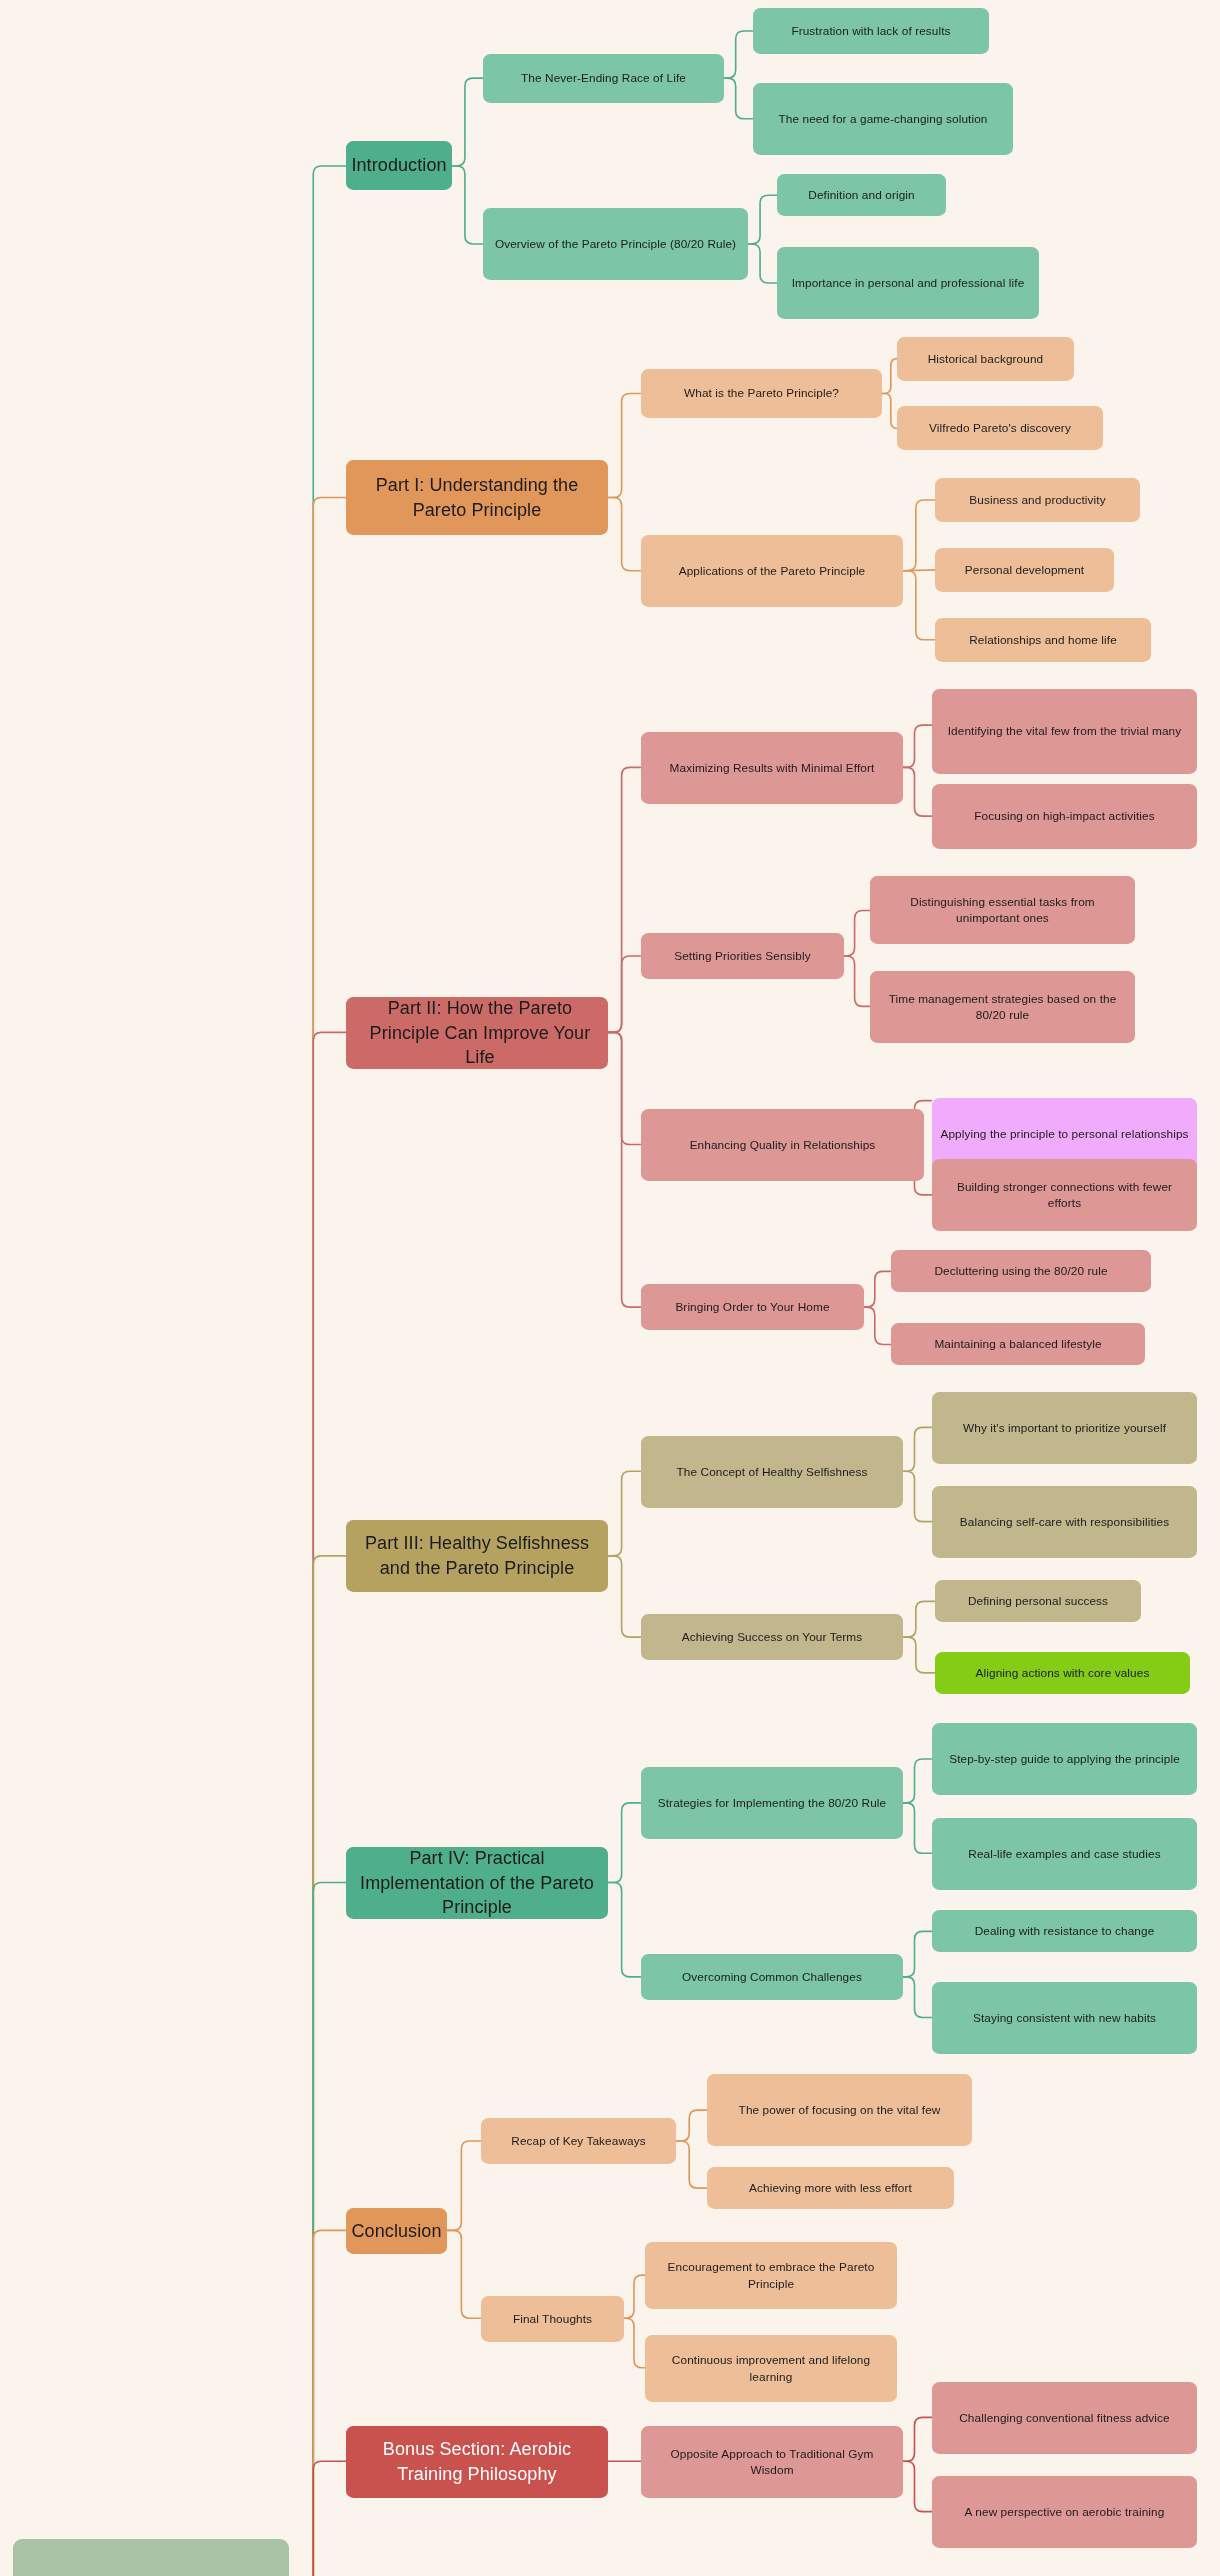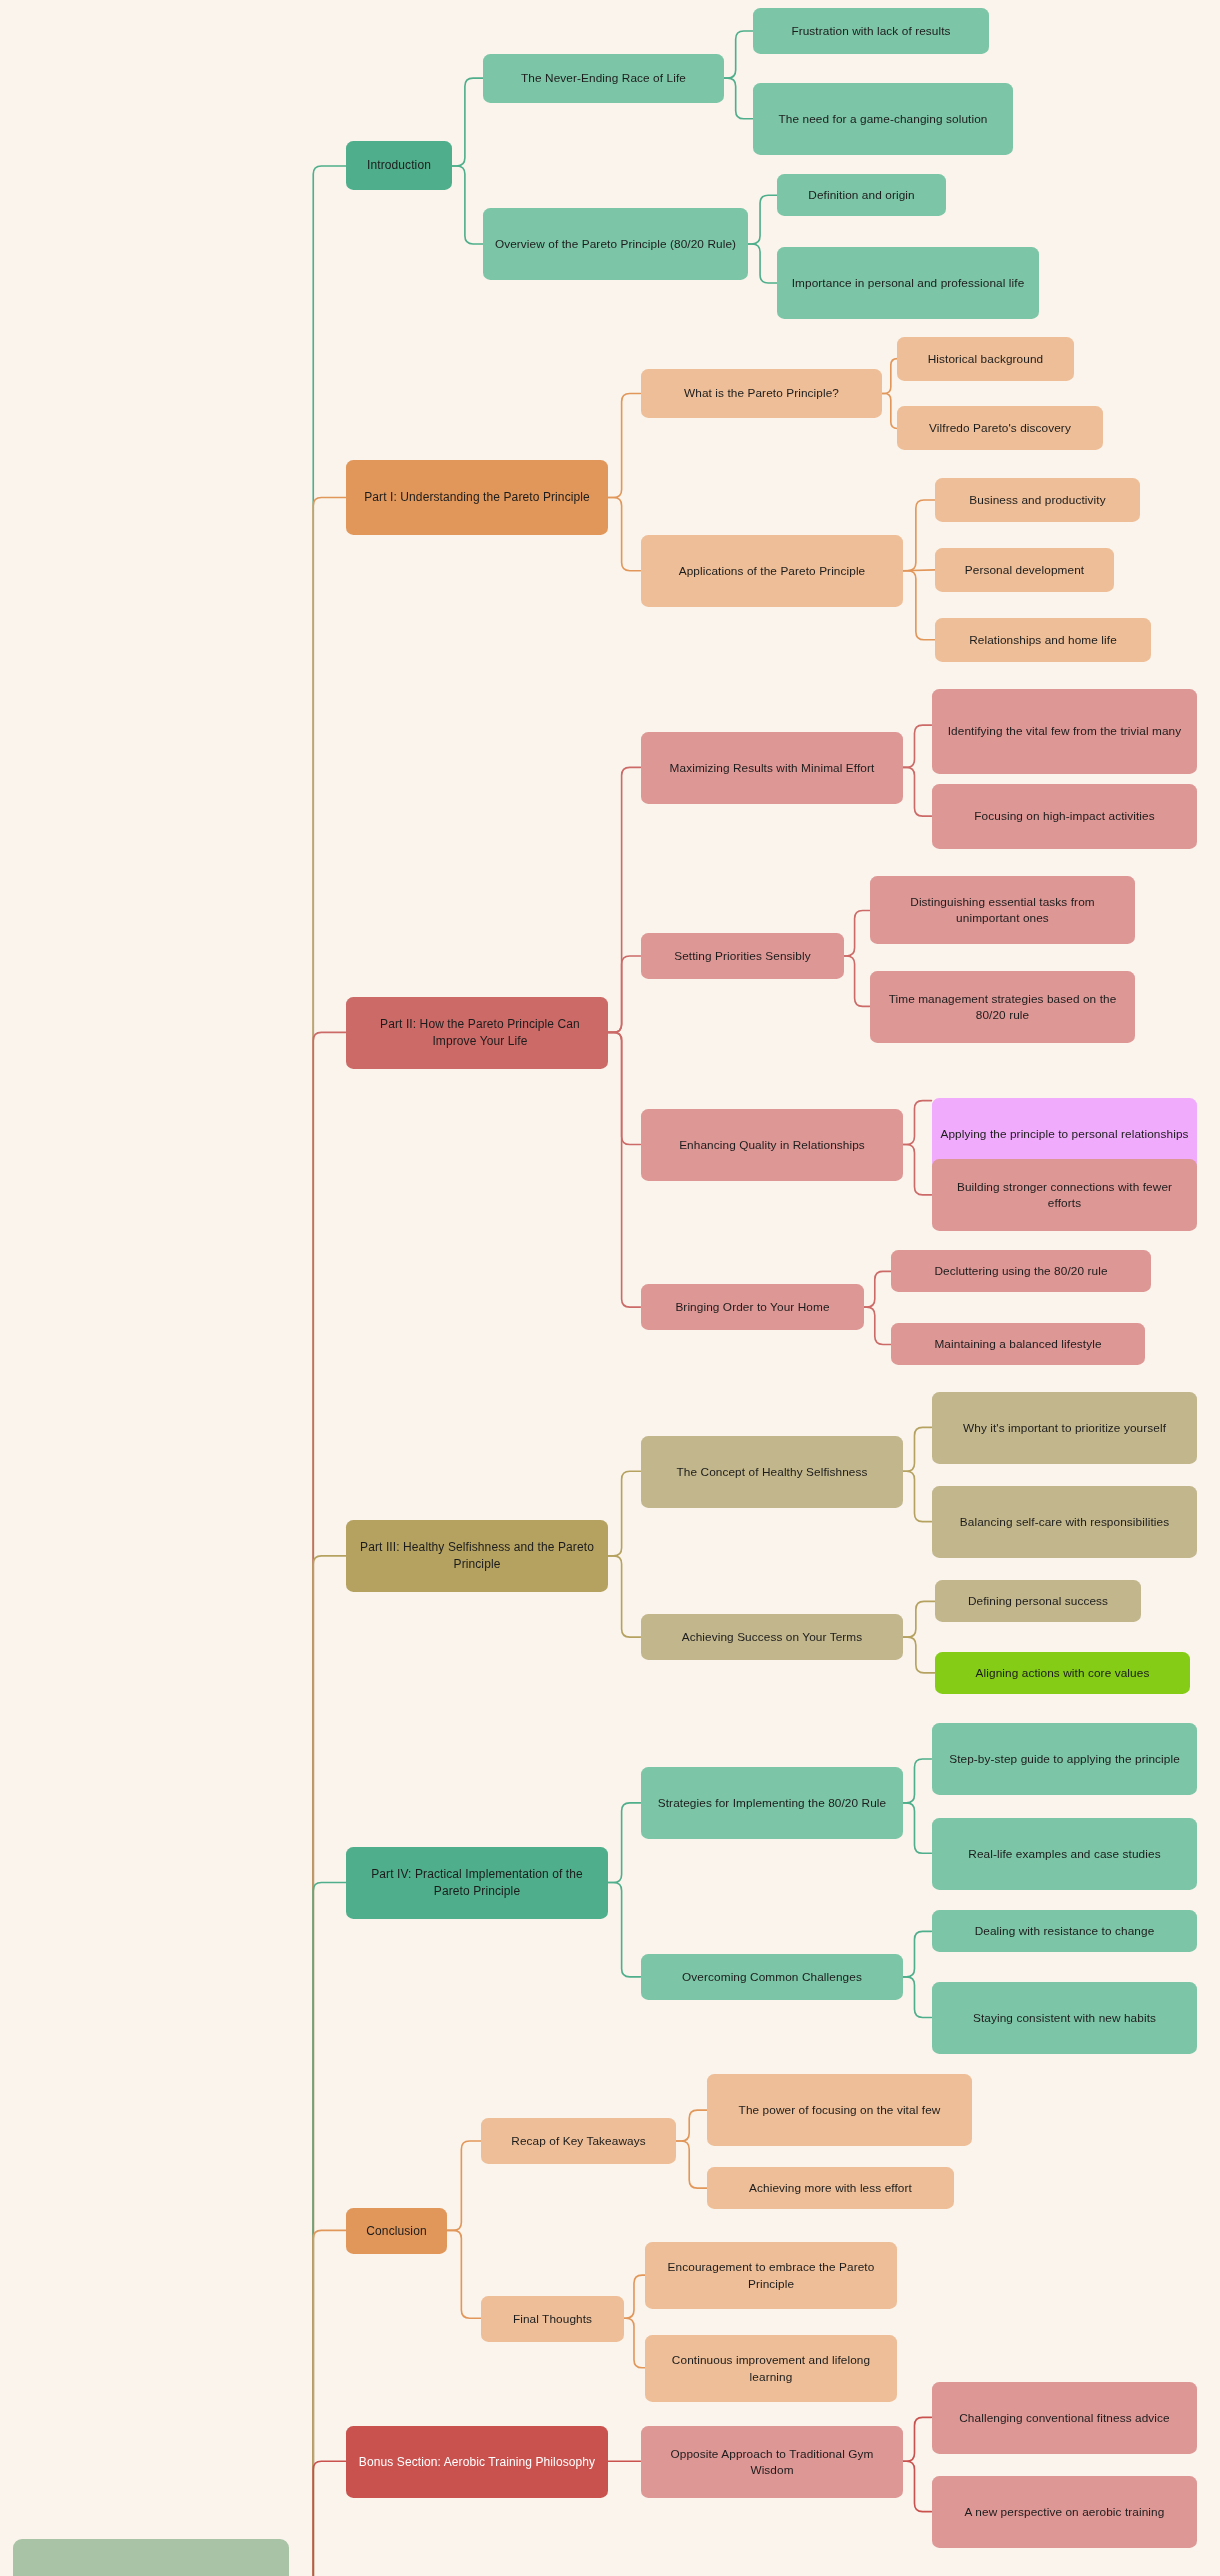--- a/index.html
+++ b/index.html
@@ -21,21 +21,21 @@
     color:#1c1c1c;
     line-height:1.38;
     padding:4.9px 8.1px;
     font-size:11.8px;
     letter-spacing:0.1px;
   }
   .node.root{
     font-size:12.2px;
     border-radius:9px;
   }
-  .node.lvl1{font-size:12px;}
+  .node.lvl1{font-size:18px;}
   .node.white-text{color:#ffffff;}
 </style>
 </head>
 <body>
 
 <div id="canvas">
   <svg id="links" viewBox="0 0 1501 3169" width="1220" height="2576">
       <path d="M 356 3218 L 375.4 3218 Q 385.4 3218 385.4 3208 L 385.4 214 Q 385.4 204 395.4 204 L 426 204" fill="none" stroke="#4fae8b" stroke-width="2" stroke-linecap="round"></path>
       <path d="M 556 204 L 561.96 204 Q 571.96 204 571.96 194 L 571.96 106 Q 571.96 96 581.96 96 L 594 96" fill="none" stroke="#4fae8b" stroke-width="2" stroke-linecap="round"></path>
       <path d="M 890 96 L 895.12 96 Q 905.12 96 905.12 86 L 905.12 48 Q 905.12 38 915.12 38 L 926 38" fill="none" stroke="#4fae8b" stroke-width="2" stroke-linecap="round"></path>
@@ -107,21 +107,21 @@
       <div class="node lvl3" style="left: 935px; top: 478px; width: 205px; height: 44px; background: rgb(237, 190, 151);">Business and productivity</div>
       <div class="node lvl3" style="left: 935px; top: 548px; width: 179px; height: 44px; background: rgb(237, 190, 151);">Personal development</div>
       <div class="node lvl3" style="left: 935px; top: 618px; width: 216px; height: 44px; background: rgb(237, 190, 151);">Relationships and home life</div>
       <div class="node lvl1" style="left: 346px; top: 997px; width: 262px; height: 72px; background: rgb(204, 106, 104); padding-left: 14px;">Part II: How the Pareto Principle Can Improve Your Life</div>
       <div class="node lvl2" style="left: 641px; top: 732px; width: 262px; height: 72px; background: rgb(221, 151, 149);">Maximizing Results with Minimal Effort</div>
       <div class="node lvl3" style="left: 932px; top: 689px; width: 265px; height: 85px; background: rgb(221, 151, 149);">Identifying the vital few from the trivial many</div>
       <div class="node lvl3" style="left: 932px; top: 784px; width: 265px; height: 65px; background: rgb(221, 151, 149);">Focusing on high-impact activities</div>
       <div class="node lvl2" style="left: 641px; top: 933px; width: 203px; height: 46px; background: rgb(221, 151, 149); padding-left: 8px;">Setting Priorities Sensibly</div>
       <div class="node lvl3" style="left: 870px; top: 876px; width: 265px; height: 68px; background: rgb(221, 151, 149);">Distinguishing essential tasks from unimportant ones</div>
       <div class="node lvl3" style="left: 870px; top: 971px; width: 265px; height: 72px; background: rgb(221, 151, 149);">Time management strategies based on the 80/20 rule</div>
-      <div class="node lvl2" style="left: 641px; top: 1109px; width: 262px; height: 72px; background: rgb(221, 151, 149); text-align: center;">Enhancing Quality in Relationships</div>
+      <div class="node lvl2" style="left: 641px; top: 1109px; width: 283px; height: 72px; background: rgb(221, 151, 149); text-align: center;">Enhancing Quality in Relationships</div>
       <div class="node lvl3" style="left: 932px; top: 1098px; width: 265px; height: 72px; background: #f0abfc;">Applying the principle to personal relationships</div>
       <div class="node lvl3" style="left: 932px; top: 1159px; width: 265px; height: 72px; background: rgb(221, 151, 149);">Building stronger connections with fewer efforts</div>
       <div class="node lvl2" style="left: 641px; top: 1284px; width: 223px; height: 46px; background: rgb(221, 151, 149);">Bringing Order to Your Home</div>
       <div class="node lvl3" style="left: 891px; top: 1250px; width: 260px; height: 42px; background: rgb(221, 151, 149);">Decluttering using the 80/20 rule</div>
       <div class="node lvl3" style="left: 891px; top: 1323px; width: 254px; height: 42px; background: rgb(221, 151, 149);">Maintaining a balanced lifestyle</div>
       <div class="node lvl1" style="left: 346px; top: 1520px; width: 262px; height: 72px; background: rgb(181, 162, 97);">Part III: Healthy Selfishness and the Pareto Principle</div>
       <div class="node lvl2" style="left: 641px; top: 1436px; width: 262px; height: 72px; background: rgb(194, 182, 140);">The Concept of Healthy Selfishness</div>
       <div class="node lvl3" style="left: 932px; top: 1392px; width: 265px; height: 72px; background: rgb(194, 182, 140);">Why it's important to prioritize yourself</div>
       <div class="node lvl3" style="left: 932px; top: 1486px; width: 265px; height: 72px; background: rgb(194, 182, 140);">Balancing self-care with responsibilities</div>
       <div class="node lvl2" style="left: 641px; top: 1614px; width: 262px; height: 46px; background: rgb(194, 182, 140);">Achieving Success on Your Terms</div>

